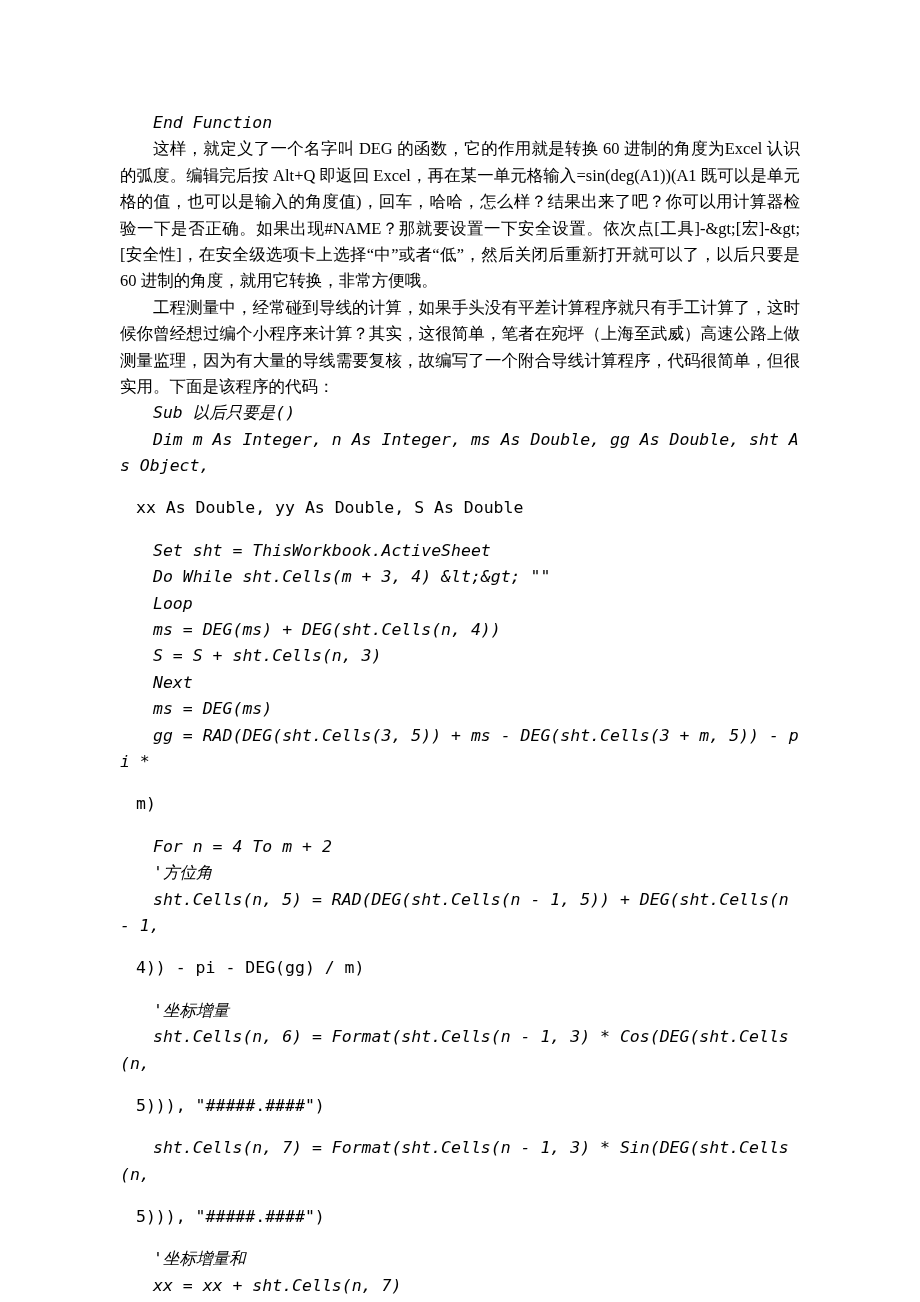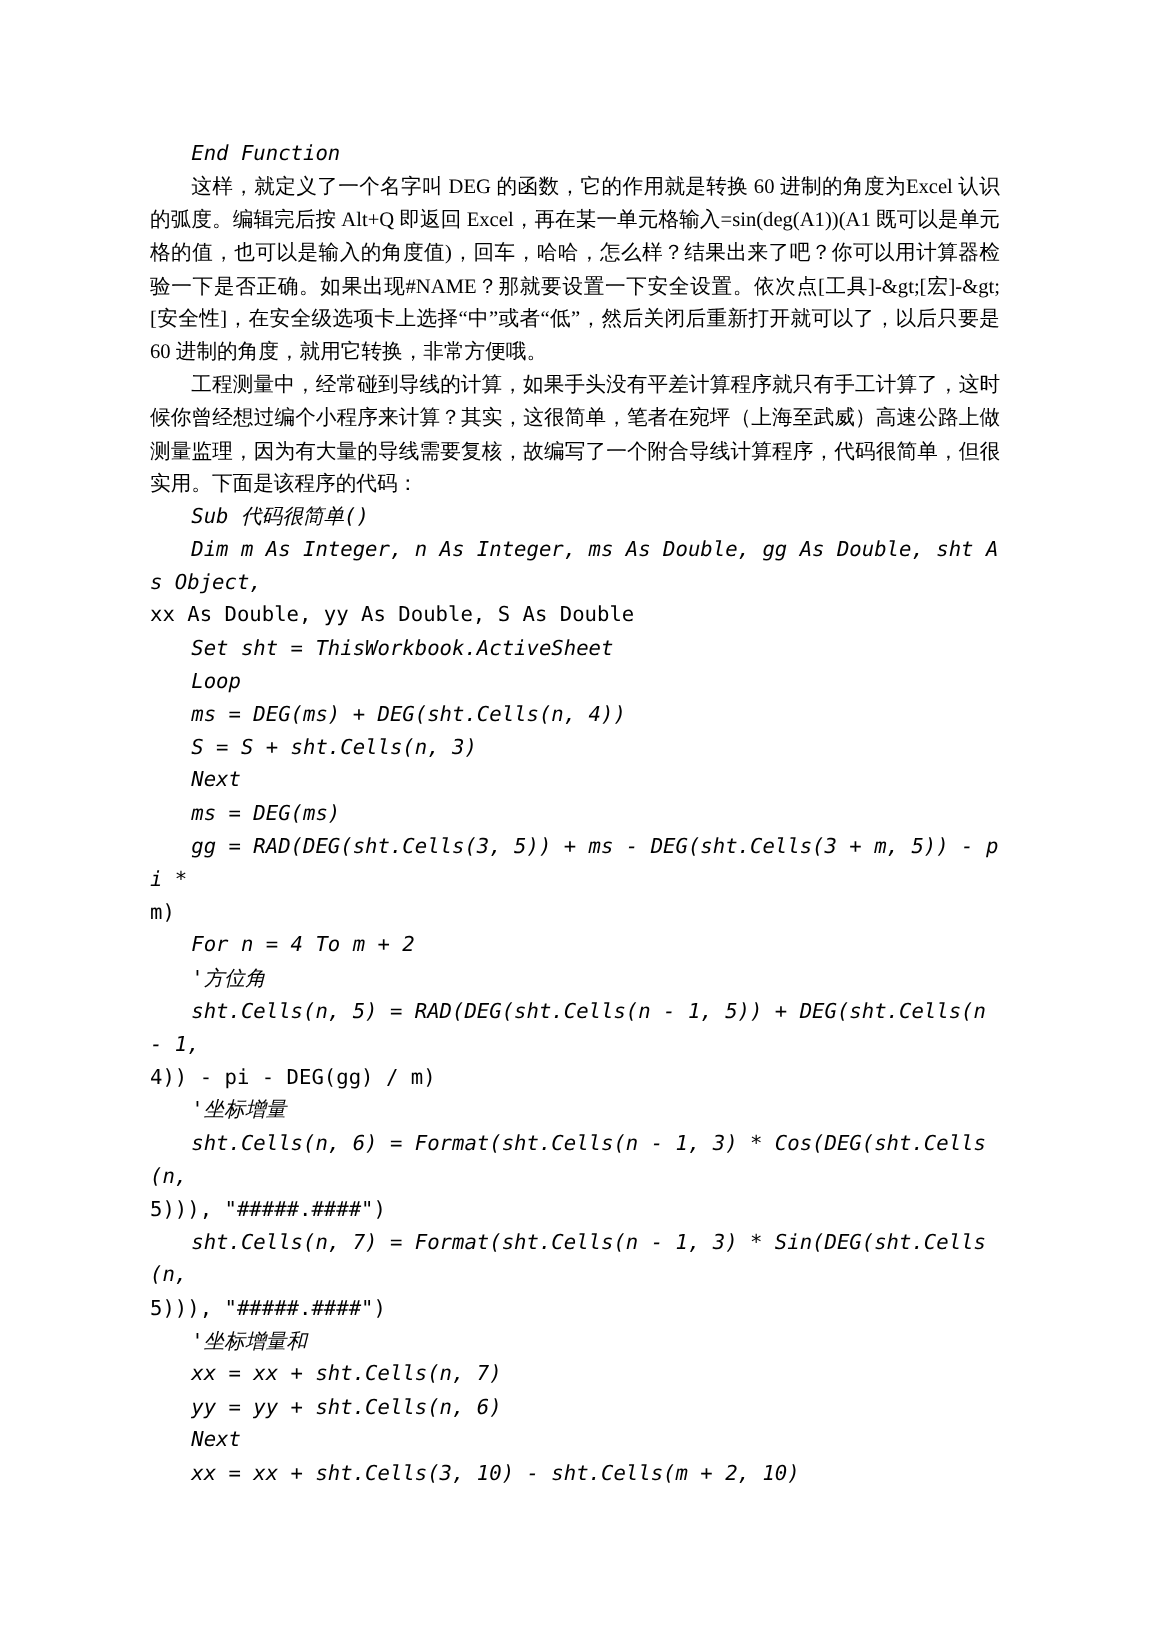--- a/index.html
+++ b/index.html
@@ -23,38 +23,39 @@
   .code-line {
     text-indent: 2em;
     margin: 0;
     font-family: "SimSun", "宋体", monospace;
     white-space: pre-wrap;
     word-break: break-all;
     font-style: italic;
   }
   .code-cont {
     text-indent: 0;
-    margin: 0;
+    margin: 16px;
     font-family: "SimSun", "宋体", monospace;
     white-space: pre-wrap;
     word-break: break-all;
   }
 </style>
 </head>
 <body>
 
 <div class="page">
   <div id="content">
       <p class="code-line">End Function</p>
       <p class="para">这样，就定义了一个名字叫 DEG 的函数，它的作用就是转换 60 进制的角度为Excel 认识的弧度。编辑完后按 Alt+Q 即返回 Excel，再在某一单元格输入=sin(deg(A1))(A1 既可以是单元格的值，也可以是输入的角度值)，回车，哈哈，怎么样？结果出来了吧？你可以用计算器检验一下是否正确。如果出现#NAME？那就要设置一下安全设置。依次点[工具]-&amp;gt;[宏]-&amp;gt;[安全性]，在安全级选项卡上选择“中”或者“低”，然后关闭后重新打开就可以了，以后只要是 60 进制的角度，就用它转换，非常方便哦。</p>
       <p class="para">工程测量中，经常碰到导线的计算，如果手头没有平差计算程序就只有手工计算了，这时候你曾经想过编个小程序来计算？其实，这很简单，笔者在宛坪（上海至武威）高速公路上做测量监理，因为有大量的导线需要复核，故编写了一个附合导线计算程序，代码很简单，但很实用。下面是该程序的代码：</p>
-      <p class="code-line">Sub 代码很简单()</p>
+      <p class="code-line">Sub 以后只要是()</p>
       <p class="code-line">Dim m As Integer, n As Integer, ms As Double, gg As Double, sht As Object,</p>
       <p class="code-cont">xx As Double, yy As Double, S As Double</p>
       <p class="code-line">Set sht = ThisWorkbook.ActiveSheet</p>
+      <p class="code-line">Do While sht.Cells(m + 3, 4) &amp;lt;&amp;gt; ""</p>
       <p class="code-line">Loop</p>
       <p class="code-line">ms = DEG(ms) + DEG(sht.Cells(n, 4))</p>
       <p class="code-line">S = S + sht.Cells(n, 3)</p>
       <p class="code-line">Next</p>
       <p class="code-line">ms = DEG(ms)</p>
       <p class="code-line">gg = RAD(DEG(sht.Cells(3, 5)) + ms - DEG(sht.Cells(3 + m, 5)) - pi *</p>
       <p class="code-cont">m)</p>
       <p class="code-line">For n = 4 To m + 2</p>
       <p class="code-line">'方位角</p>
       <p class="code-line">sht.Cells(n, 5) = RAD(DEG(sht.Cells(n - 1, 5)) + DEG(sht.Cells(n - 1,</p>

